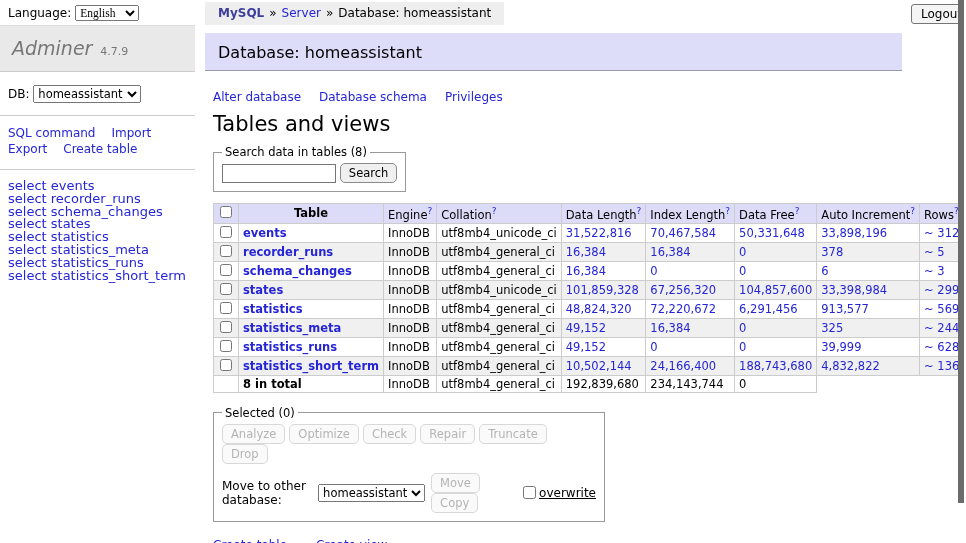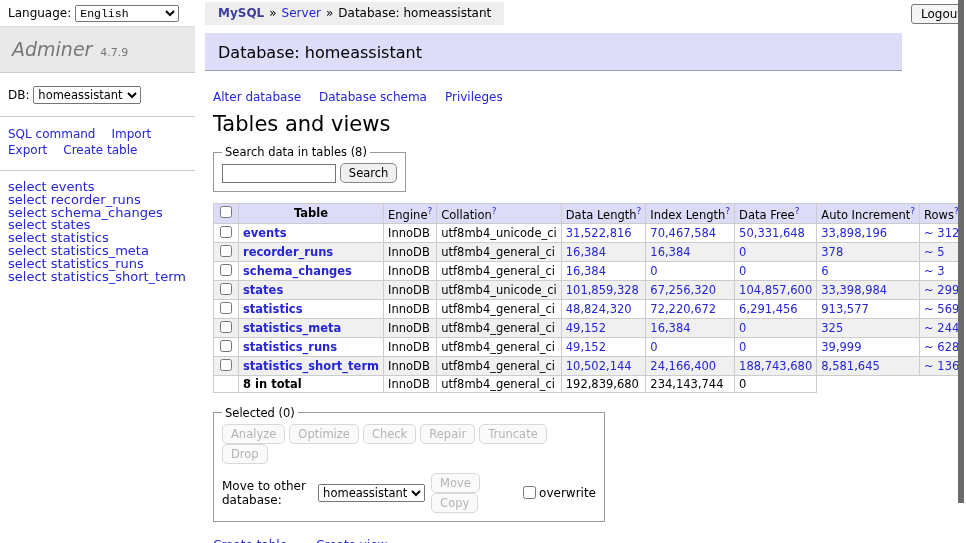--- a/index.html
+++ b/index.html
@@ -7,21 +7,21 @@
   body {
     width:966px; height:543px; position:relative; overflow:hidden;
     background:#fff; font-family:"DejaVu Sans", sans-serif; font-size:12px; color:#000;
   }
   a { color:#2525d6; text-decoration:none; cursor:pointer; }
 
   
   #sidebar { position:absolute; left:0; top:0; width:195px; height:543px; background:#fff; }
   .lang-row { padding:5px 8px 4px; border-bottom:1px solid #ddd; }
   .lang-row label { margin-right:4px; }
-  .lang-row select { width:104px; font-size:11.5px; font-family:Liberation Mono, monospace; }
+  .lang-row select { width:64px; font-size:11.5px; font-family:Liberation Serif, serif; }
   .brand { background:#e9e9e9; border-bottom:1px solid #ccc; padding:11px 12px 12px; }
   .brand .brand-name { font-style:italic; color:#777; font-size:19px; }
   .brand .brand-ver { color:#777; font-size:11px; margin-left:4px; }
   .db-row { padding:13px 8px 12px; border-bottom:1px solid #ccc; }
   .db-row select { width:108px; font-size:11.5px; font-family:"DejaVu Sans",sans-serif; }
   .menu-links { padding:9px 8px 12px; border-bottom:1px solid #ccc; line-height:16px; }
   .menu-links a { margin-right:16px; }
   .table-links { padding:10px 8px; }
   .table-links a { display:block; font-size:13px; line-height:12.8px; white-space:nowrap; }
 
@@ -61,21 +61,21 @@
   table.data tr.alt td, table.data tr.alt th { background:#f0f0f0; }
   table.data tr.total-row th, table.data tr.total-row td { background:#fff; }
   table.data tr.total-row th { font-weight:bold; }
   table.data input[type="checkbox"] { margin:1px 2px; width:12px; height:12px; }
 
   .selected-fs { width:392px; }
   .sel-buttons button { margin-right:4px; }
   .move-row { margin-top:9px; display:flex; align-items:center; }
   .move-row select { width:132px; font-size:11.5px; font-family:"DejaVu Sans",sans-serif; margin:0 6px; }
   .move-row button { margin-right:19px; }
-  .move-row label.ow { display:flex; align-items:flex-start; margin-left:10px; }
+  .move-row label.ow { display:flex; align-items:flex-start; margin-left:10px;text-decoration:underline; }
   .move-row input[type="checkbox"] { margin:0 3px 0 0; }
 
   .footer-links { margin:16px 0 0 8px; }
   .footer-links a { margin-right:29px; }
 
   #logout-btn { position:absolute; left:911px; top:4px; padding:2px 9px; font-size:12px; background:#f5f5f5; border:1px solid #767676; border-radius:3px; }
   #scrollbar-track { position:absolute; right:0; top:0; width:8px; height:543px; background:#fff; }
   #scrollbar-thumb { position:absolute; right:2px; top:0; width:6px; height:503px; background:#6b6b6b; }
 </style>
 </head>
@@ -228,21 +228,21 @@
           <td class="num"><a>~ 628</a></td>
         </tr>
         <tr class="alt">
           <td><input type="checkbox" style=""></td>
           <th class="row-name"><a>statistics_short_term</a></th>
           <td>InnoDB</td>
           <td>utf8mb4_general_ci</td>
           <td class="num"><a>10,502,144</a></td>
           <td class="num"><a>24,166,400</a></td>
           <td class="num"><a>188,743,680</a></td>
-          <td class="num"><a>8,581,645</a></td>
+          <td class="num"><a>4,832,822</a></td>
           <td class="num"><a>~ 136,108</a></td>
         </tr>
         <tr class="total-row">
           <td></td>
           <th class="row-name">8 in total</th>
           <td>InnoDB</td>
           <td>utf8mb4_general_ci</td>
           <td class="num">192,839,680</td>
           <td class="num">234,143,744</td>
           <td class="num">0</td>

